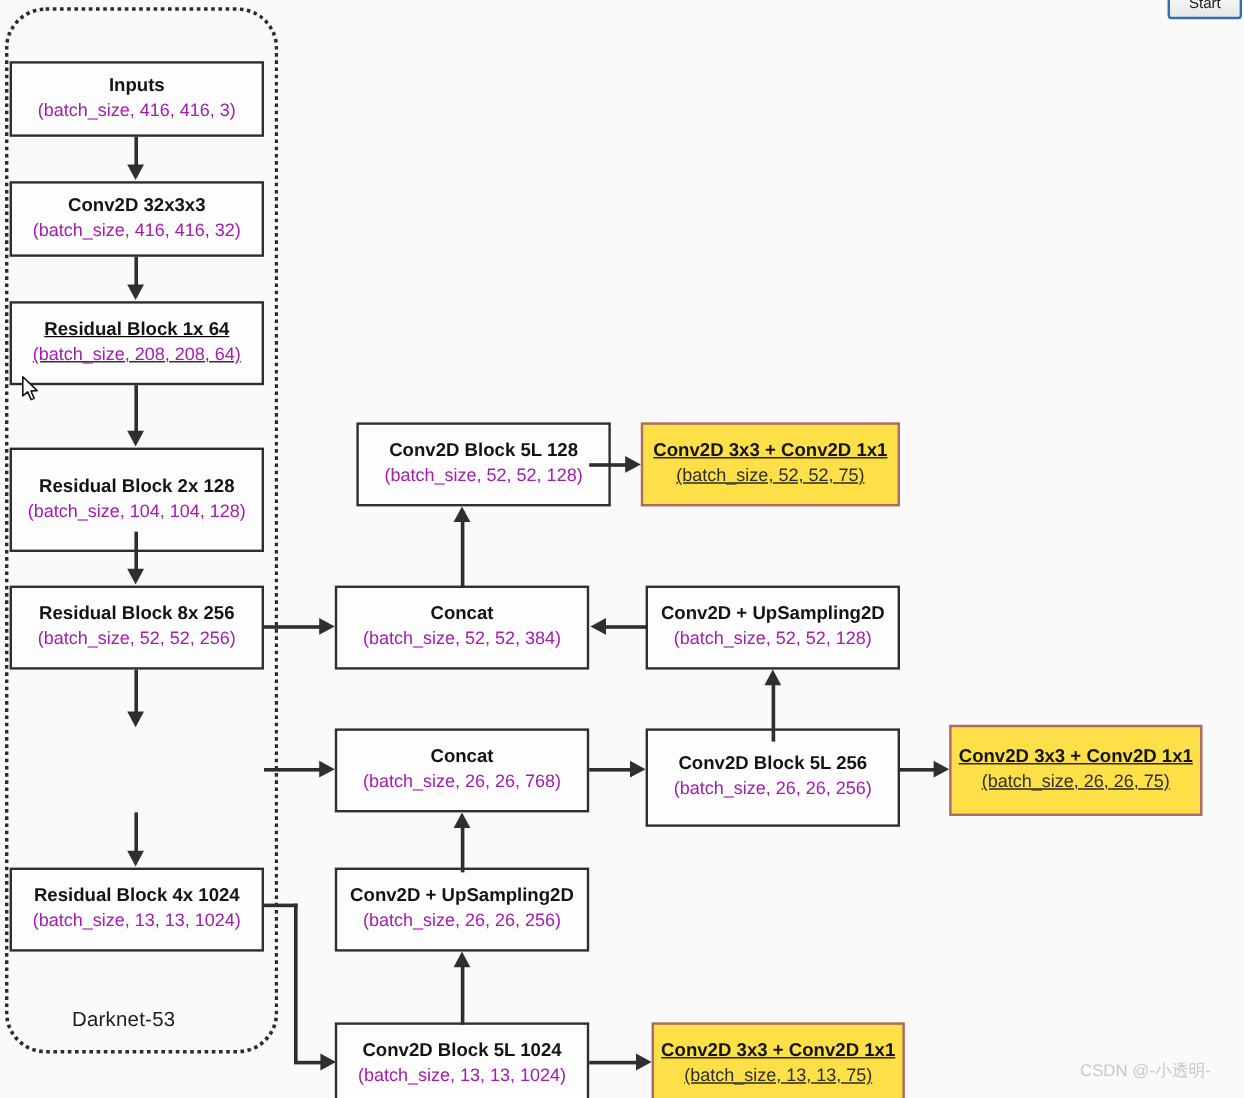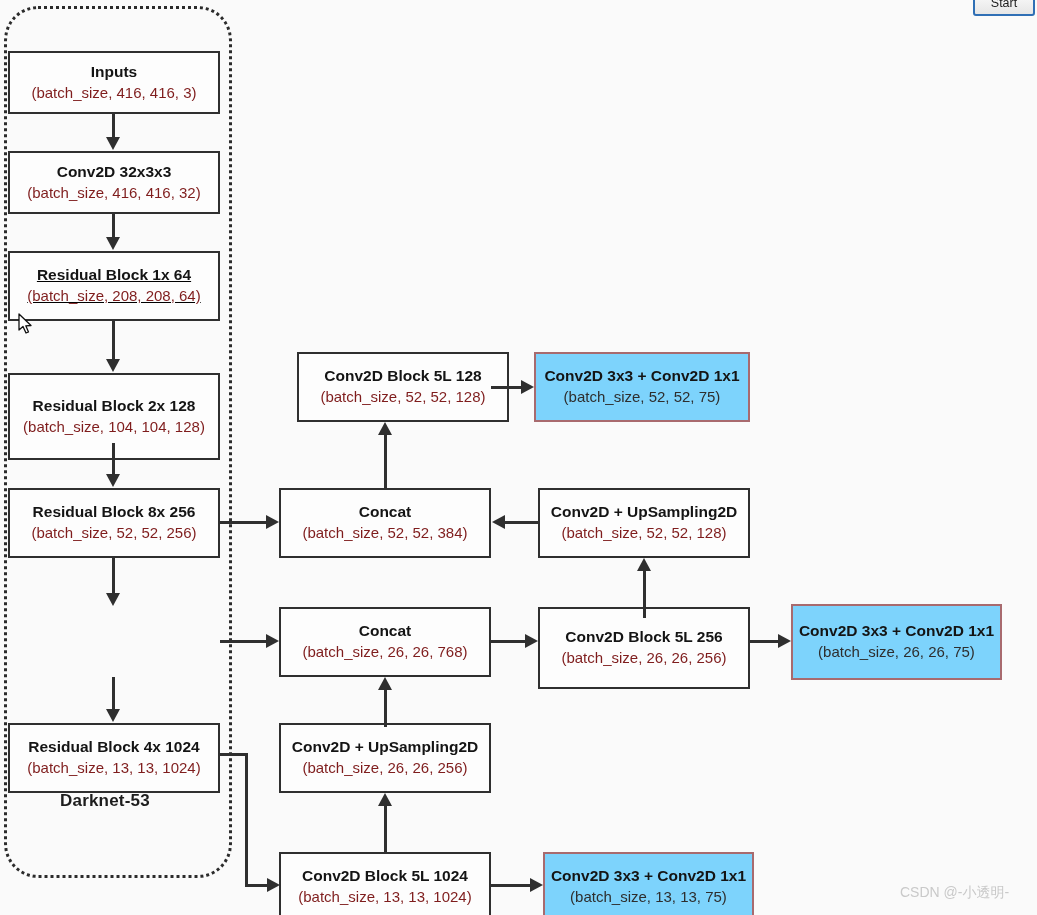--- a/index.html
+++ b/index.html
@@ -48,27 +48,28 @@
   }
   .node .t1 {
     font-size: 15.5px;
     font-weight: bold;
     color: #141414;
     white-space: nowrap;
   }
   .node .t2 {
     font-size: 15px;
     font-weight: normal;
-    color: #7f1d1d;
+    color: #a21caf;
     white-space: nowrap;
     margin-top: 2px;
   }
   .node.pink {
-    background: #7dd3fc;
+    background: #fde047;
     border-color: #a86a6e;
+    text-decoration: underline;
   }
   .node.pink .t1 { color: #141414; }
   .node.pink .t2 { color: #2e2e2e; }
 
   
   .ln {
     position: absolute;
     background: #2f2f2f;
   }
   .ln.h { height: 3px; }
@@ -136,21 +137,21 @@
     width: 16px;
     height: 22px;
   }
 </style>
 </head>
 <body>
 
 <div id="page">
 
   <div class="darknet-group" style="left:4px; top:6px; width:228px; height:872px;"></div>
-  <div class="darknet-label" style="left:60px; top:791px;font-weight:bold;">Darknet-53</div>
+  <div class="darknet-label" style="left:60px; top:840px;">Darknet-53</div>
 
   <div class="node" style="left:8px; top:51px; width:212px; height:63px;">
     <span class="t1">Inputs</span>
     <span class="t2">(batch_size, 416, 416, 3)</span>
   </div>
 
   <div class="node" style="left:8px; top:151px; width:212px; height:63px;">
     <span class="t1">Conv2D 32x3x3</span>
     <span class="t2">(batch_size, 416, 416, 32)</span>
   </div>

